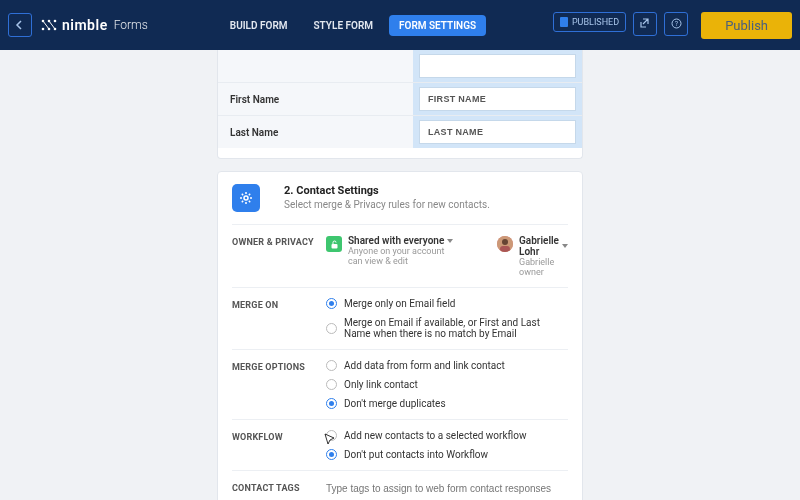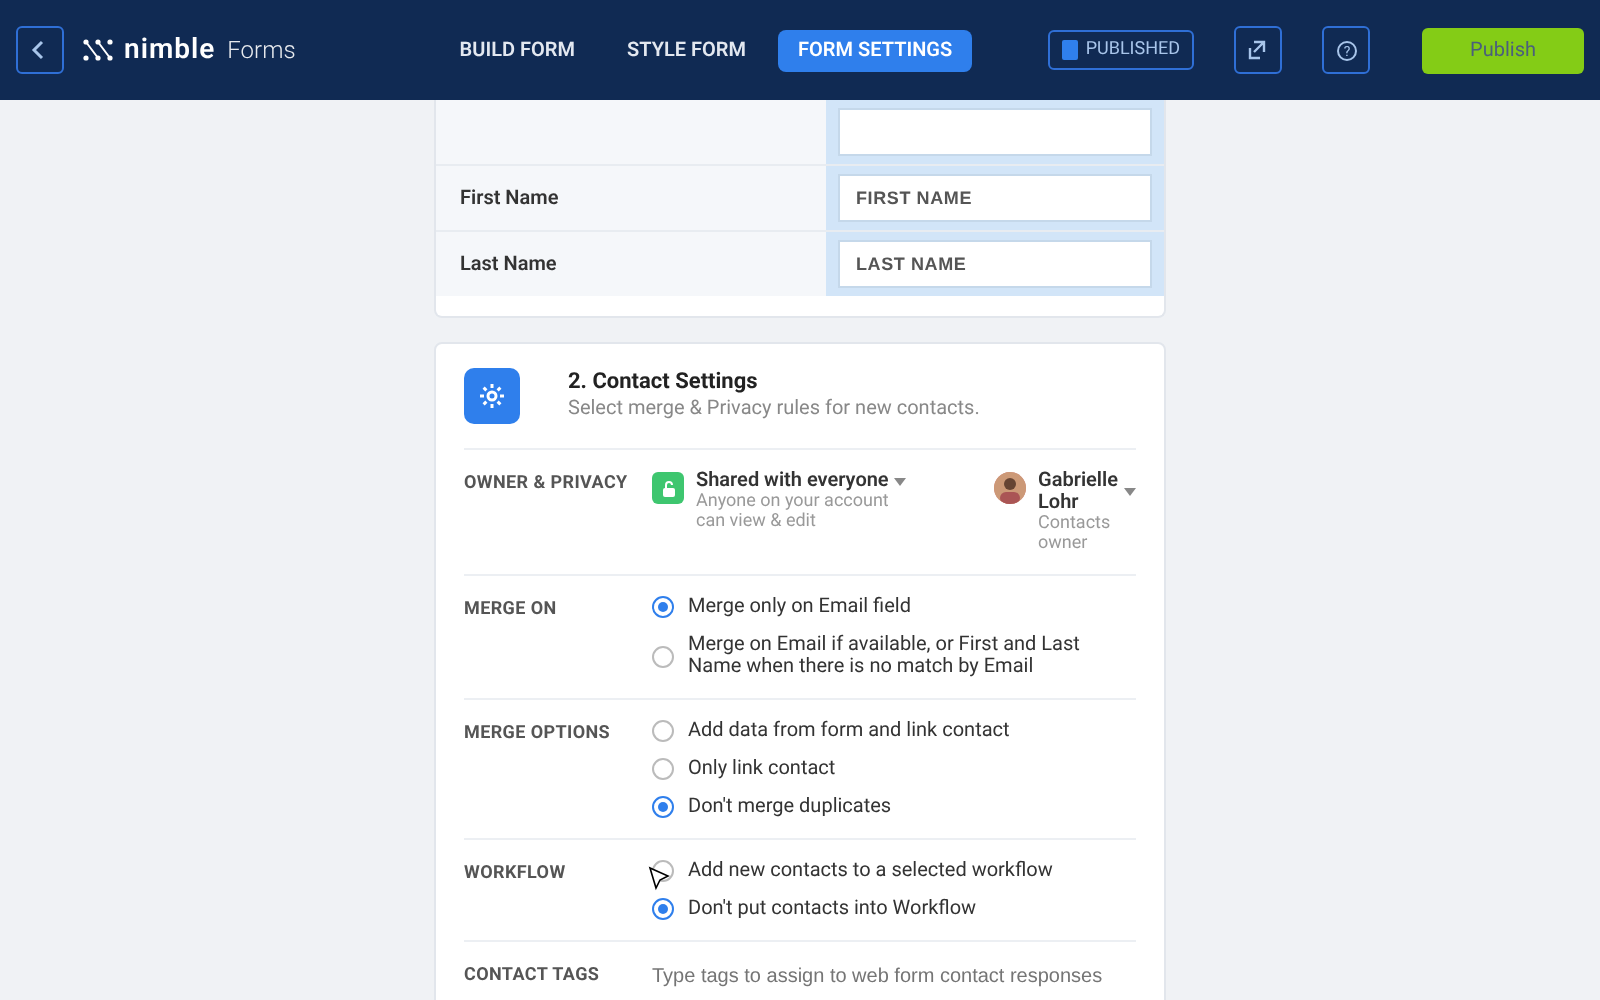--- a/index.html
+++ b/index.html
@@ -7,24 +7,24 @@
 
 .topbar { background: #102a53; height: 50px; display: flex; align-items: center; padding: 0 8px; color: #fff; }
 .topbar .back { width: 24px; height: 24px; border: 1px solid #2f6fd6; border-radius: 3px; display: flex; align-items: center; justify-content: center; cursor: pointer; margin-right: 8px; }
 .topbar .brand { display: flex; align-items: center; gap: 4px; font-size: 14px; }
 .topbar .brand .nimble { font-weight: 600; letter-spacing: .5px; }
 .topbar .brand .forms { font-weight: 300; opacity: .9; margin-left: 2px; font-size: 12px; }
 .topbar .tabs { display: flex; gap: 6px; margin-left: 72px; }
 .topbar .tabs .tab { padding: 5px 10px; font-size: 10px; font-weight: 600; border-radius: 4px; cursor: pointer; color: #e3e8f0; }
 .topbar .tabs .tab.active { background: #2f7fec; color: #fff; }
 .topbar .spacer { flex: 1; }
-.topbar .status { display: flex; align-items: center; gap: 20px; }
+.topbar .status { display: flex; align-items: flex-start; gap: 7px; }
 .topbar .badge { border: 1px solid #2f6fd6; border-radius: 3px; padding: 4px 6px; display: flex; align-items: center; gap: 4px; font-size: 9px; color: #a8c5ea; }
 .topbar .iconbtn { width: 24px; height: 24px; border: 1px solid #2f6fd6; border-radius: 3px; display: flex; align-items: center; justify-content: center; cursor: pointer; color: #a8c5ea; }
-.topbar .publish { background: #84cc16; color: #4a5f7d; padding: 6px 24px; border-radius: 3px; font-size: 10px; margin-left: 6px; }
+.topbar .publish { background: #eab308; color: #4a5f7d; padding: 6px 24px; border-radius: 3px; font-size: 13px; margin-left: 6px; }
 
 .viewport { height: 466px; overflow-y: auto; display: flex; flex-direction: column; align-items: center; padding-bottom: 20px; }
 .card { background: #fff; width: 366px; border: 1px solid #e2e6ec; border-radius: 4px; margin-top: 0; }
 
 .fields-card { padding: 0 0 10px 0; border-top: none; border-top-left-radius: 0; border-top-right-radius: 0; margin-top: -1px; }
 .fields-table { width: 100%; }
 .fields-row { display: flex; align-items: stretch; border-top: 1px solid #e8ecf1; }
 .fields-row .label { width: 195px; padding: 10px 12px; font-size: 10px; font-weight: 600; color: #333; background: #f5f7fa; display: flex; align-items: center; }
 .fields-row .val { flex: 1; background: #d2e5f8; padding: 4px 6px; }
 .fields-row .val input { width: 100%; border: 1px solid #c5d8ea; background: #fff; padding: 6px 8px; font-size: 9px; font-weight: 600; color: #555; letter-spacing: .3px; }
@@ -169,21 +169,21 @@
                 <rect width="16" height="16" fill="#c97"></rect>
                 <circle cx="8" cy="6" r="3" fill="#643"></circle>
                 <rect x="3" y="10" width="10" height="6" rx="3" fill="#a55"></rect>
               </svg>
           </div>
           <div>
             <div class="t1">
                 <span>Gabrielle Lohr</span>
                 <span class="caret"></span>
               </div>
-            <div class="t2">Contacts owner</div>
+            <div class="t2">Gabrielle owner</div>
           </div>
         </div>
       </div>
     </div>
 
     <div class="settings-section">
       <div class="sec-label">MERGE ON</div>
       <div class="sec-body radio-group">
         <label class="radio-item">
             <span class="radio checked"></span>

